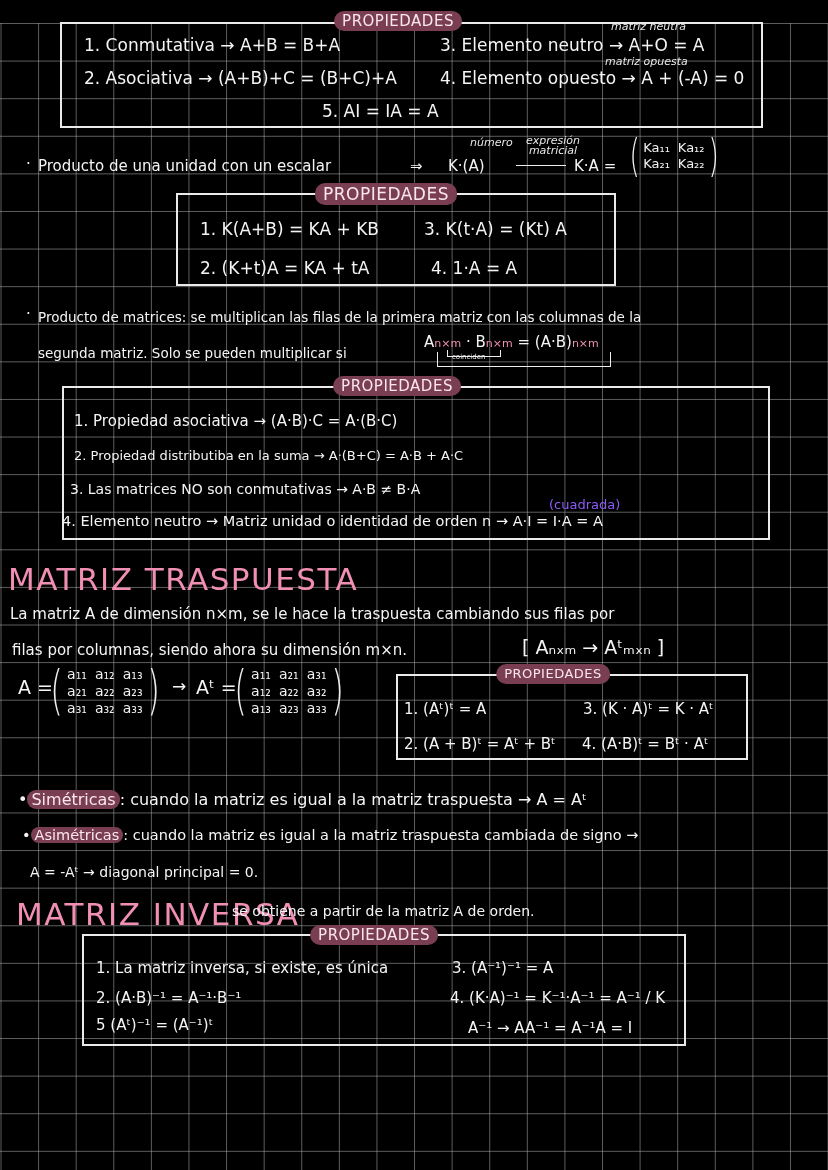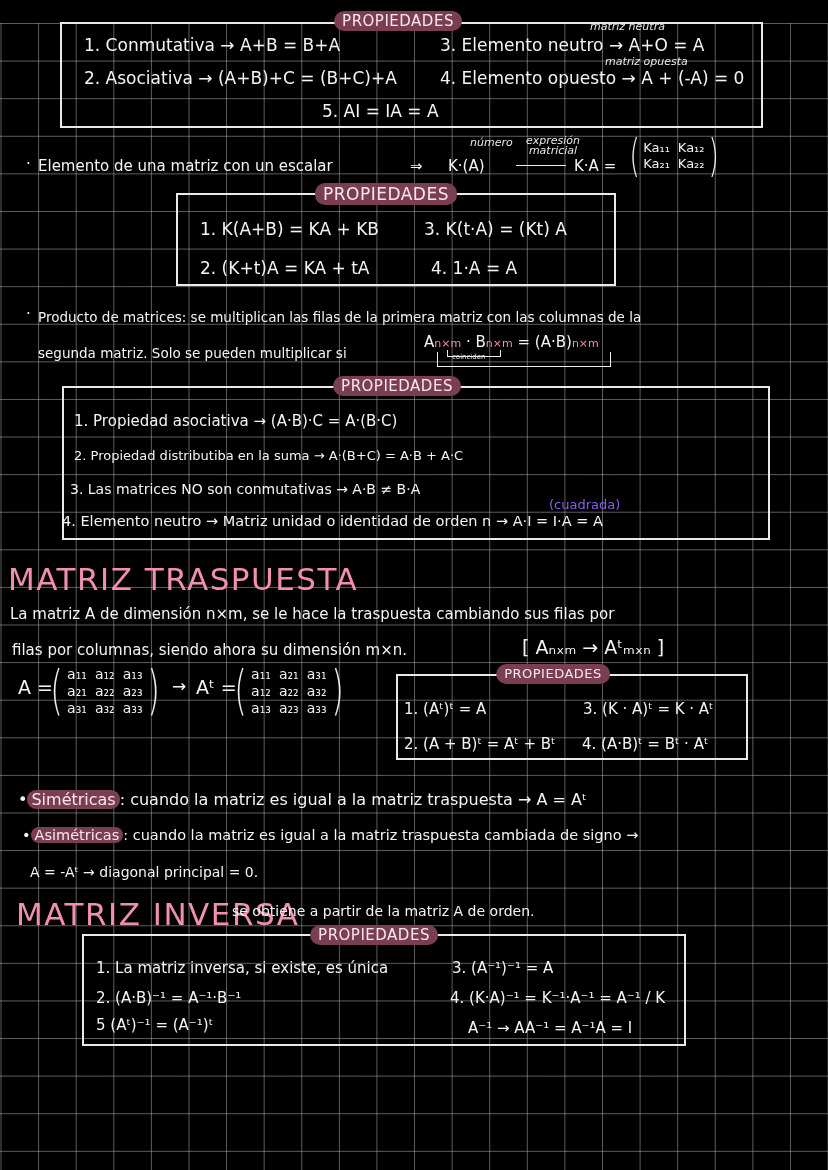--- a/index.html
+++ b/index.html
@@ -43,25 +43,25 @@
 
 <div class="grid"></div>
 
 <div class="box" style="left:60px; top:22px; width:703px; height:106px;"></div>
 <div class="badge" style="left:398px; top:11px;">PROPIEDADES</div>
 <div class="abs t" style="left:84px; top:35px;">1. Conmutativa → A+B = B+A</div>
 <div class="abs t" style="left:84px; top:68px;">2. Asociativa → (A+B)+C = (B+C)+A</div>
 <div class="abs t" style="left:440px; top:35px;">3. Elemento neutro → A+O = A</div>
 <div class="abs t" style="left:440px; top:68px;">4. Elemento opuesto → A + (-A) = 0</div>
 <div class="abs t" style="left:322px; top:101px;">5. AI = IA = A</div>
-<div class="abs note" style="left:590px; top:20px;">matriz neutra</div>
+<div class="abs note" style="left:611px; top:20px;">matriz neutra</div>
 <div class="abs note" style="left:605px; top:55px;">matriz opuesta</div>
 
 <div class="abs t-sm" style="left:26px; top:155px;">·</div>
-<div class="abs t-sm" style="left:38px; top:157px;">Elemento de una matriz con un escalar</div>
+<div class="abs t-sm" style="left:38px; top:157px;">Producto de una unidad con un escalar</div>
 <div class="abs t-sm" style="left:410px; top:157px;">⇒</div>
 <div class="abs t-sm" style="left:448px; top:157px;">K·(A)</div>
 <div class="abs note" style="left:470px; top:136px;">número</div>
 <div class="abs note" style="left:518px; top:136px; white-space:normal; width:70px; line-height:10px; text-align:center;">expresión matricial</div>
 <div class="abs" style="left:516px; top:165px; width:50px; border-top:1.5px solid #eee;"></div>
 <div class="abs t-sm" style="left:574px; top:157px;">K·A =</div>
 <div class="abs matrix" style="left:626px; top:134px;">
   <span class="paren" style="font-size:44px;line-height:44px;">(</span>
   <div class="mgrid2">
     <span>Ka₁₁</span>

